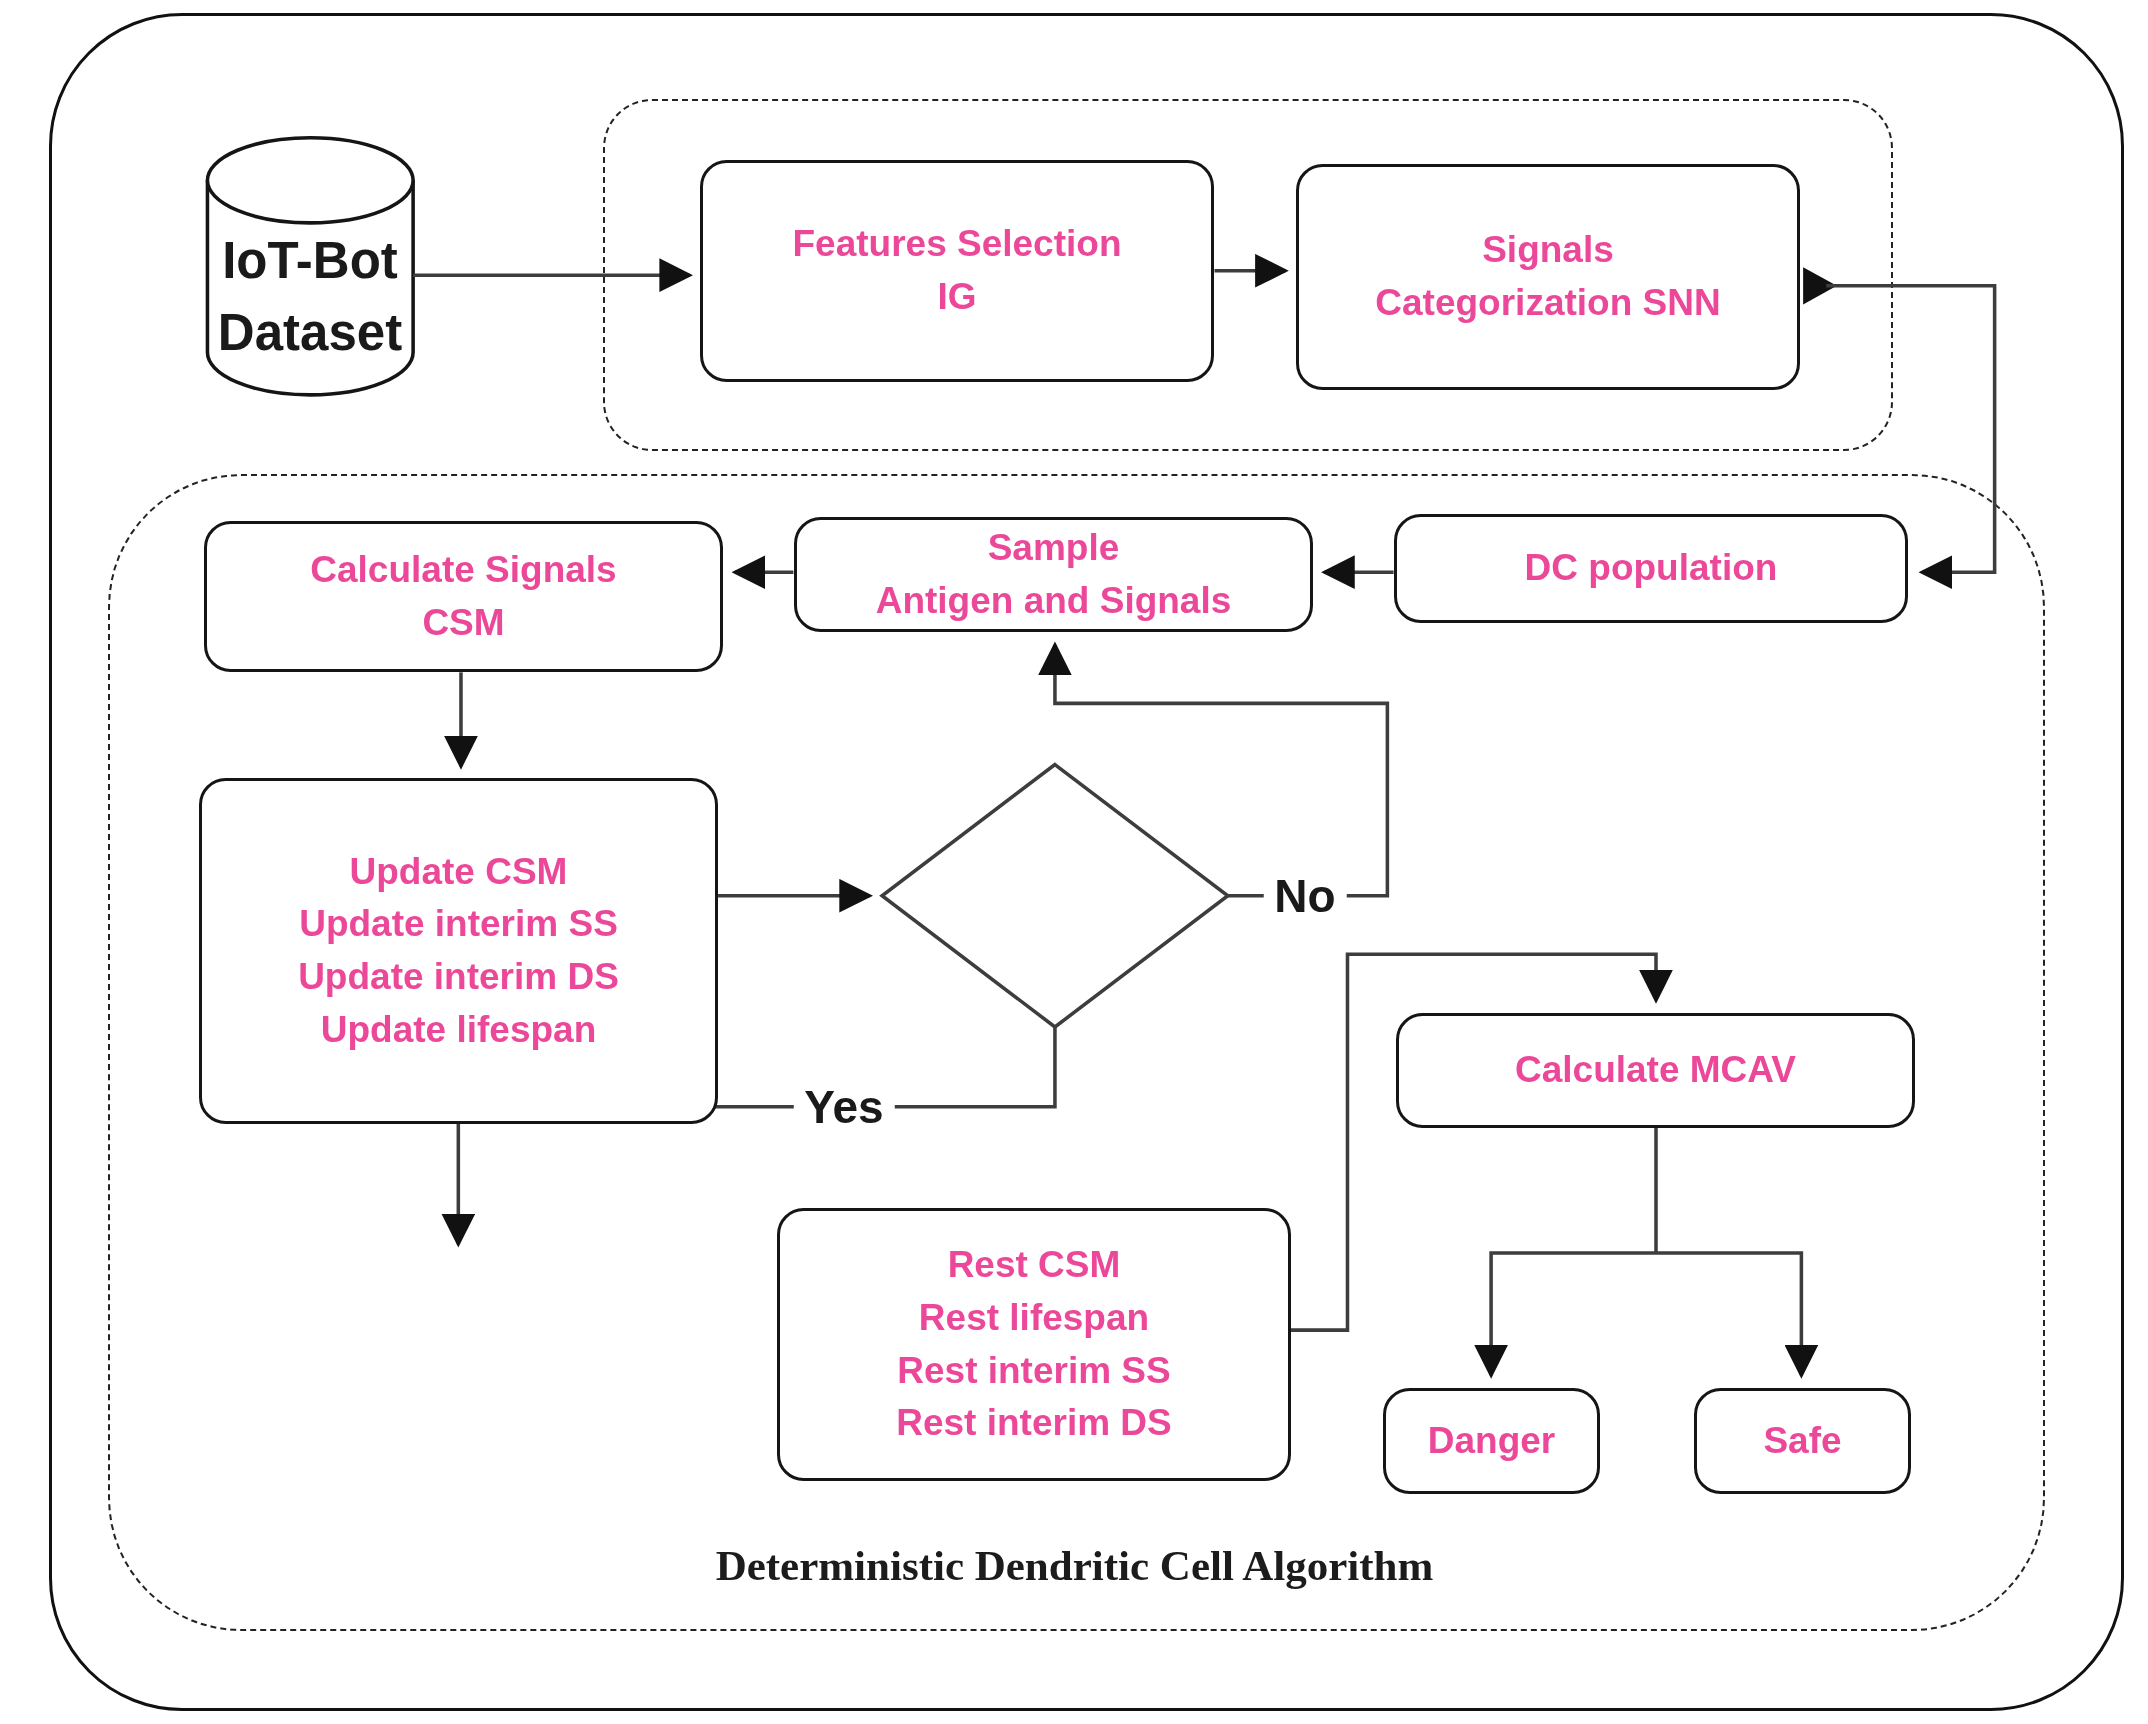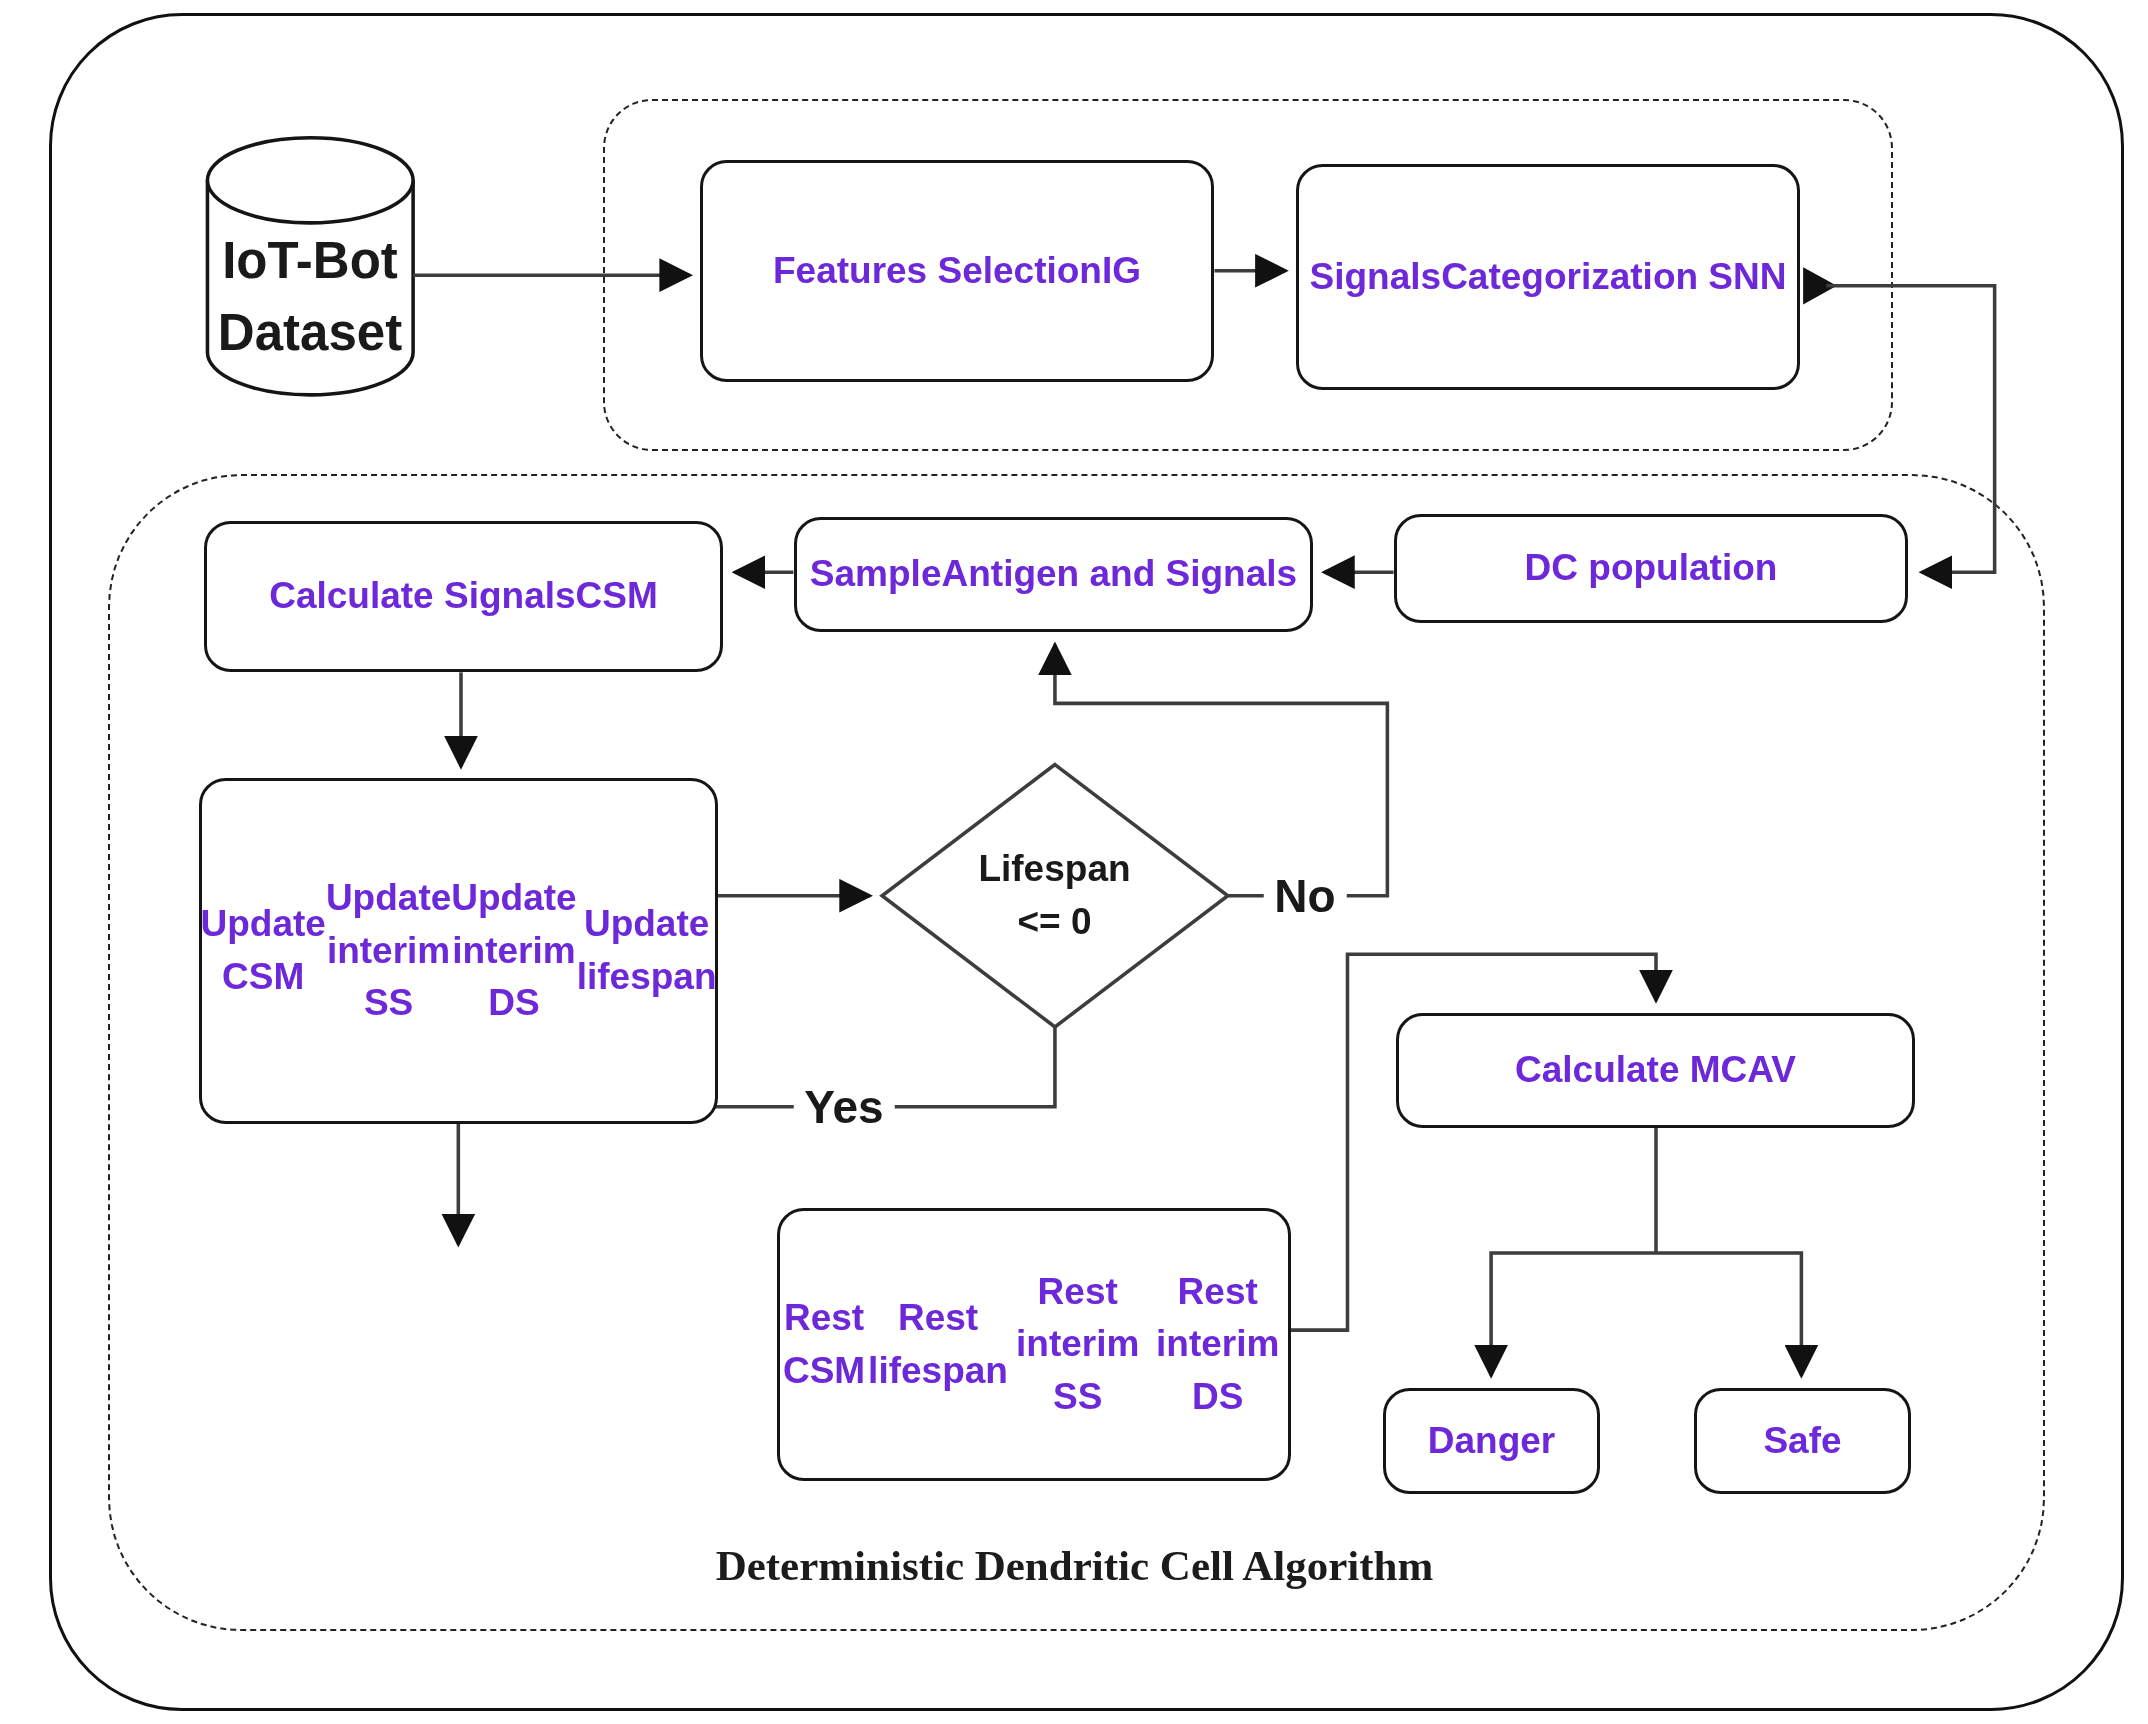--- a/index.html
+++ b/index.html
@@ -15,22 +15,22 @@
     left:49px;top:13.3px;width:2069px;height:1692px;
     border:3.5px solid #111;border-radius:133px;
   }
   .dashed-box{border:2.7px dashed #222;}
   .preproc-box{left:603px;top:99px;width:1286px;height:348px;border-radius:49px;}
   .ddca-box{left:108px;top:474px;width:1933px;height:1153px;border-radius:133px;}
   svg.wires{position:absolute;left:0;top:0;z-index:2;}
   .node{
     position:absolute;z-index:3;
     background:#ffffff;border:3.5px solid #151515;border-radius:26.6px;
-    display:flex;flex-direction:row;align-items:center;justify-content:center;
-    font-weight:700;font-size:37px;line-height:1.42;color:#6d28d9;
+    display:flex;flex-direction:column;align-items:center;justify-content:center;
+    font-weight:700;font-size:37px;line-height:1.42;color:#ec4899;
     text-align:center;box-sizing:border-box;
   }
   .shape-text{
     position:absolute;z-index:3;display:flex;flex-direction:column;
     align-items:center;justify-content:center;text-align:center;
     font-weight:700;font-size:37px;line-height:1.42;color:#1a1a1a;
   }
   .edge-label{
     position:absolute;z-index:4;transform:translate(-50%,-50%);
     background:#ffffff;padding:0 10.6px;
@@ -120,24 +120,20 @@
     <div>CSM</div>
   </div>
 
   <div class="node" style="left:199px;top:778px;width:519px;height:346px;">
     <div>Update CSM</div>
     <div>Update interim SS</div>
     <div>Update interim DS</div>
     <div>Update lifespan</div>
   </div>
 
-  <div class="shape-text" style="left:904px;top:816px;width:301px;height:160px;">
-    <div>Lifespan</div>
-    <div>&lt;= 0</div>
-  </div>
 
 
   <div class="node" style="left:777px;top:1208px;width:514px;height:273px;">
     <div>Rest CSM</div>
     <div>Rest lifespan</div>
     <div>Rest interim SS</div>
     <div>Rest interim DS</div>
   </div>
 
   <div class="node" style="left:1396px;top:1013px;width:519px;height:115px;">

